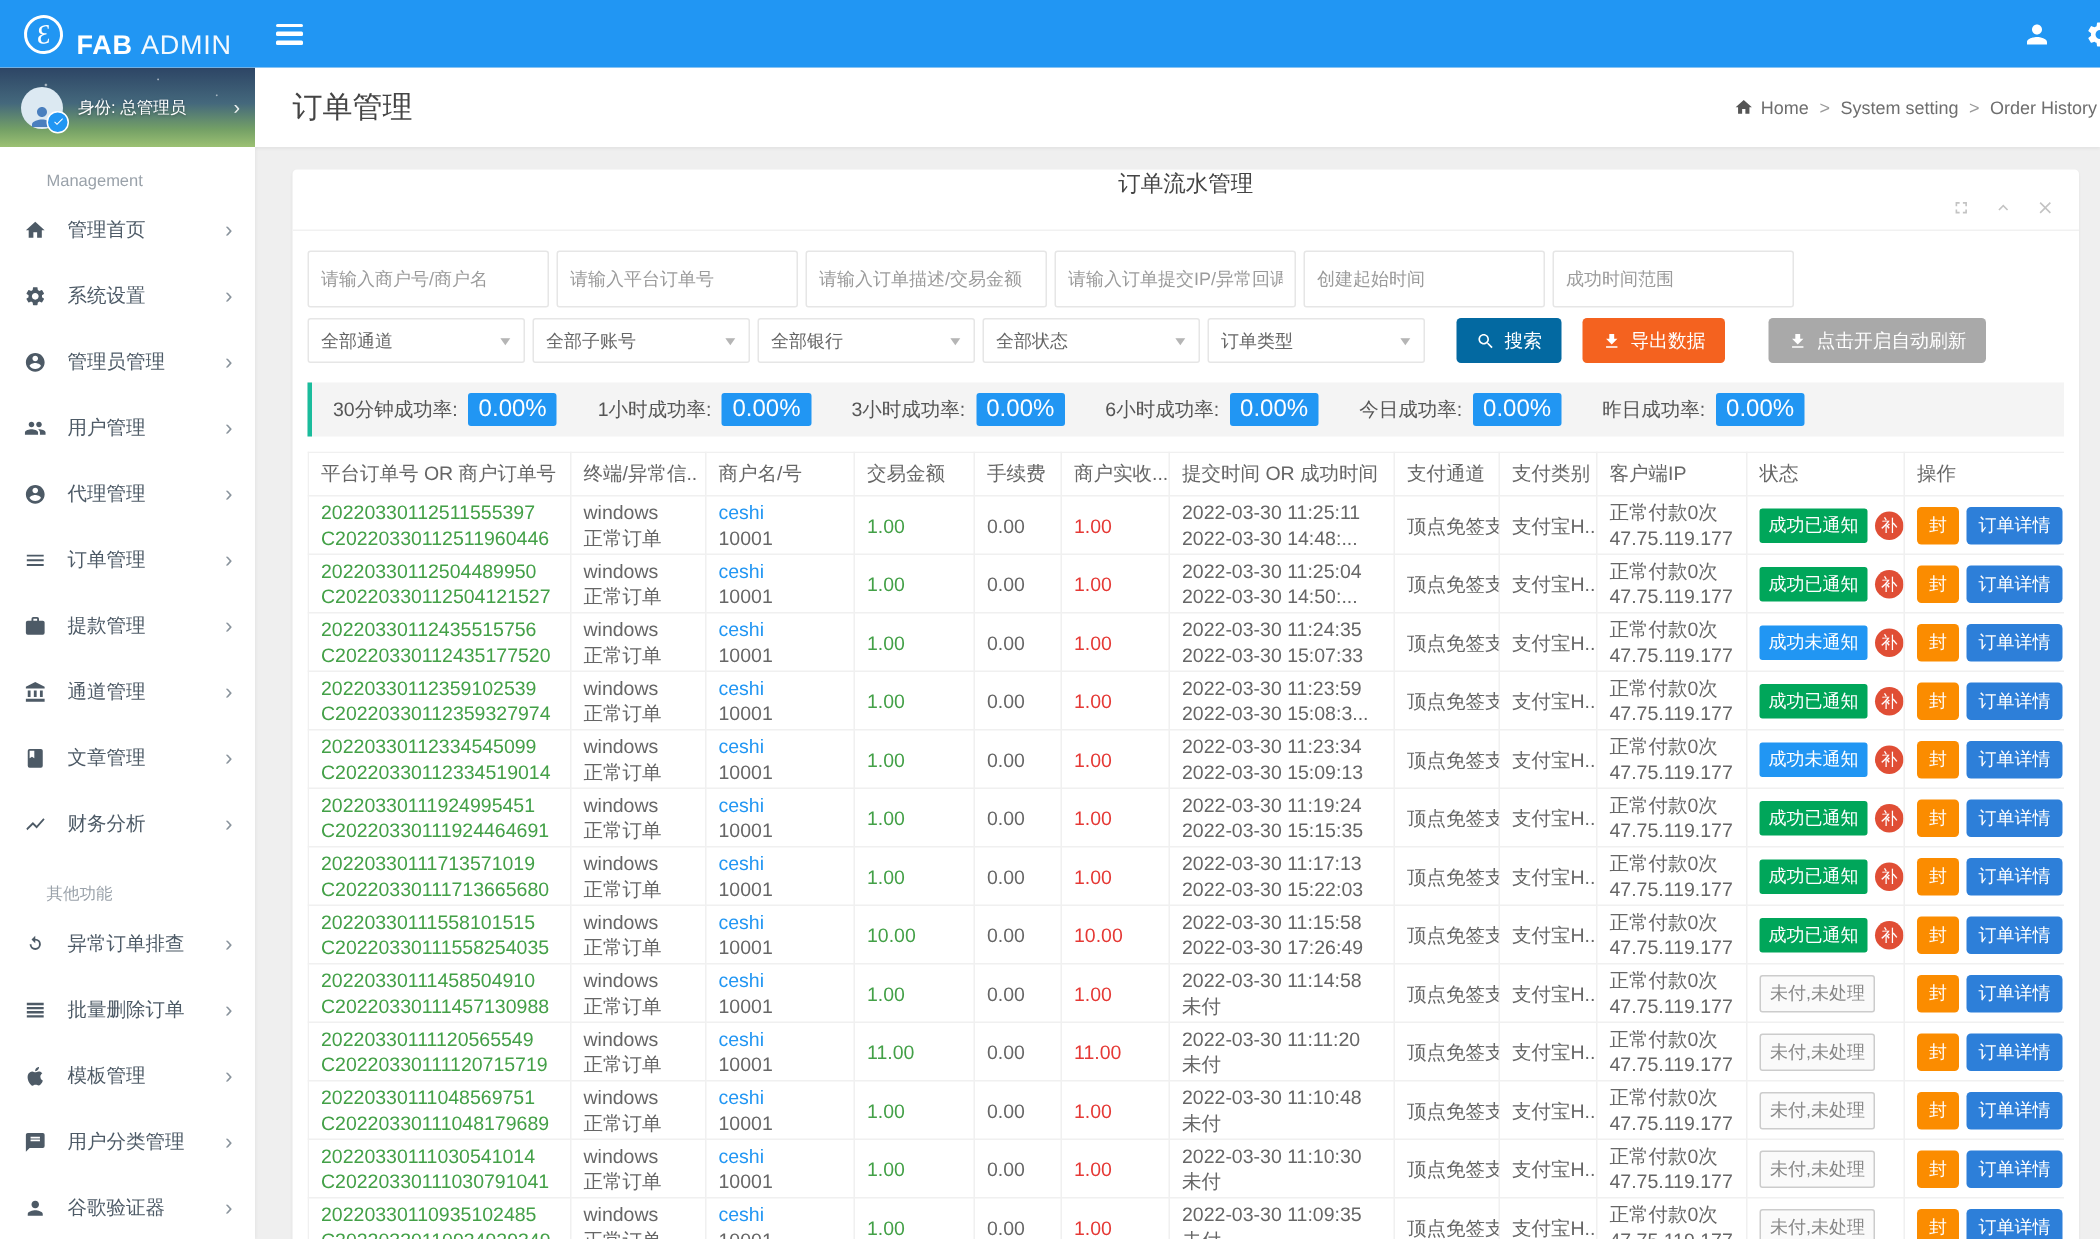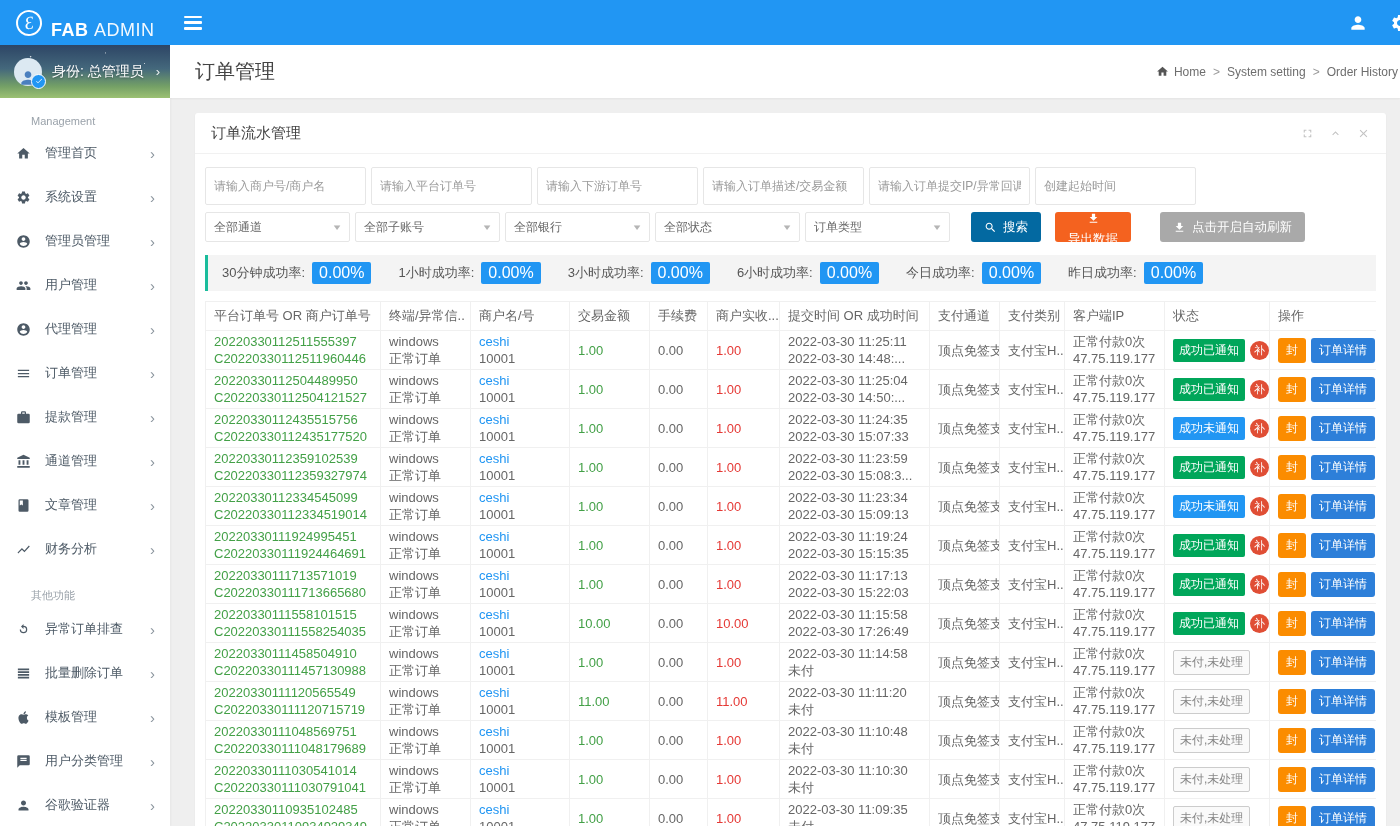--- a/index.html
+++ b/index.html
@@ -24,55 +24,55 @@
   .banner{height:53px;display:flex;align-items:center;padding:0 10px 0 14px;box-sizing:border-box;color:#fff;
     background:
       radial-gradient(2px 2px at 18% 22%, rgba(255,255,255,.9), rgba(255,255,255,0) 60%),
       radial-gradient(1.5px 1.5px at 62% 15%, rgba(255,255,255,.8), rgba(255,255,255,0) 60%),
       radial-gradient(1.5px 1.5px at 85% 35%, rgba(255,255,255,.7), rgba(255,255,255,0) 60%),
       radial-gradient(1.5px 1.5px at 40% 40%, rgba(255,255,255,.6), rgba(255,255,255,0) 60%),
       linear-gradient(180deg,#2d4565 0%,#44687c 45%,#74a066 78%,#9cc173 100%);}
   .avatar{position:relative;width:28px;height:28px;border-radius:50%;background:#dce9f2;flex:none;display:flex;align-items:flex-end;justify-content:center;overflow:visible;}
   .avatar .person{color:#4a7fbe;margin-bottom:-2px;border-radius:50%;overflow:hidden;width:26px;height:26px;display:flex;align-items:flex-end;justify-content:center;}
   .avatar .check{position:absolute;right:-4px;bottom:-3px;width:13px;height:13px;border-radius:50%;background:#2196f3;border:1.5px solid #fff;color:#fff;display:flex;align-items:center;justify-content:center;}
-  .banner-label{margin-left:10px;font-size:14px;text-shadow:0 1px 2px rgba(0,0,0,.35);white-space:nowrap;}
+  .banner-label{margin-left:10px;font-size:11px;text-shadow:0 1px 2px rgba(0,0,0,.35);white-space:nowrap;}
   .banner-chev{margin-left:auto;font-size:13px;opacity:.9;}
   .section-label{padding:17px 31px 4px;font-size:11px;color:#9aa2aa;}
   .menu-item{height:44px;display:flex;align-items:center;padding:0 15px;font-size:13px;color:#4d5a66;cursor:pointer;}
   .mi-icon{width:17px;margin-right:13px;color:#4d5a66;display:flex;align-items:center;justify-content:center;flex:none;}
   .mi-label{white-space:nowrap;}
   .mi-chev{margin-left:auto;color:#8a949d;font-size:15px;line-height:1;}
 
   
   .main{position:absolute;top:45px;left:170px;width:1230px;height:781px;overflow:hidden;}
   .page-head{height:53px;background:#fff;display:flex;align-items:center;padding:0 2px 0 25px;box-shadow:0 1px 2px rgba(0,0,0,.05);}
   .page-title{font-size:20px;color:#444;font-weight:400;}
   .breadcrumb{margin-left:auto;display:flex;align-items:center;font-size:12px;color:#6e6e6e;white-space:nowrap;}
   .breadcrumb .bc-home-icon{color:#555;margin-right:5px;display:flex;align-items:center;}
   .crumb{cursor:pointer;}
   .crumb + .crumb::before{content:">";margin:0 7px;color:#9a9a9a;}
 
   .content{padding:15px 14px 0 25px;}
   .panel{background:#fff;border-radius:3px;box-shadow:0 1px 2px rgba(0,0,0,.06);overflow:hidden;}
-  .panel-head{height:40px;display:flex;align-items:center;padding:0 16px;border-bottom:1px solid #f1f1f1;}
+  .panel-head{height:40px;display:flex;align-items:center;padding:0 16px;border-bottom:1px solid #f1f1f1;flex-direction:column;}
   .panel-title{font-size:15px;color:#444;}
   .panel-controls{margin-left:auto;display:flex;gap:15px;color:#c3c3c3;}
   .pc-icon{cursor:pointer;display:flex;align-items:center;}
 
   
   .filters{padding:13px 10px 0;}
   .f-row{display:flex;gap:5px;align-items:center;}
   .f-row + .f-row{margin-top:7px;}
   .f-input{width:143px;height:28px;border:1px solid #e6e6e6;border-radius:2px;padding:4px 8px;font-size:12px;color:#555;font-family:"Liberation Sans",sans-serif;outline:none;}
   .f-input::placeholder{color:#9b9b9b;}
   .f-select{width:127px;height:28px;border:1px solid #e6e6e6;border-radius:2px;padding:0 8px;font-size:12px;color:#666;display:flex;align-items:center;cursor:pointer;background:#fff;}
   .f-select .caret{margin-left:auto;font-size:8px;color:#b5b5b5;transform:scaleX(1.4);}
   .btn{height:30px;border:none;border-radius:3px;color:#fff;font-size:12.5px;display:inline-flex;align-items:center;gap:6px;padding:0 13px;cursor:pointer;font-family:"Liberation Sans",sans-serif;white-space:nowrap;}
   .btn-search{background:#0369a1;margin-left:16px;}
-  .btn-export{background:#f4621f;margin-left:9px;flex-direction:column;}
+  .btn-export{background:#f4621f;margin-left:9px;}
   .btn-auto{background:#a9a9a9;margin-left:24px;}
 
   
   .stats-bar{margin:13px 10px 10px;background:#f4f4f4;border-left:3px solid #1abc9c;display:flex;align-items:center;gap:27px;padding:7px 14px;}
   .stat{display:flex;align-items:center;font-size:13px;color:#555;white-space:nowrap;}
   .stat-badge{background:#2196f3;color:#fff;font-size:16px;padding:2px 7px;border-radius:2px;margin-left:7px;}
 
   
   .table-wrap{margin:0 10px;overflow:hidden;}
   table{border-collapse:collapse;table-layout:fixed;width:1230px;}
@@ -319,24 +319,24 @@
                   <path d="M19 6.4 17.6 5 12 10.6 6.4 5 5 6.4 10.6 12 5 17.6 6.4 19 12 13.4 17.6 19 19 17.6 13.4 12z" fill="currentColor"></path>
                 </svg>
               </span>
           </div>
         </div>
 
         <div class="filters">
           <div class="f-row">
               <input class="f-input" placeholder="请输入商户号/商户名" style="">
               <input class="f-input" placeholder="请输入平台订单号" style="">
-              <input class="f-input" placeholder="请输入下游订单号" style="">
               <input class="f-input" placeholder="请输入订单描述/交易金额" style="">
               <input class="f-input" placeholder="请输入订单提交IP/异常回调IP" style="">
               <input class="f-input" placeholder="创建起始时间" style="">
+              <input class="f-input" placeholder="成功时间范围" style="">
             </div>
           <div class="f-row">
             <span style="display:contents"><div class="f-select">
                   <span>全部通道</span>
                   <span class="caret">▼</span>
                 </div><div class="f-select">
                   <span>全部子账号</span>
                   <span class="caret">▼</span>
                 </div><div class="f-select">
                   <span>全部银行</span>

